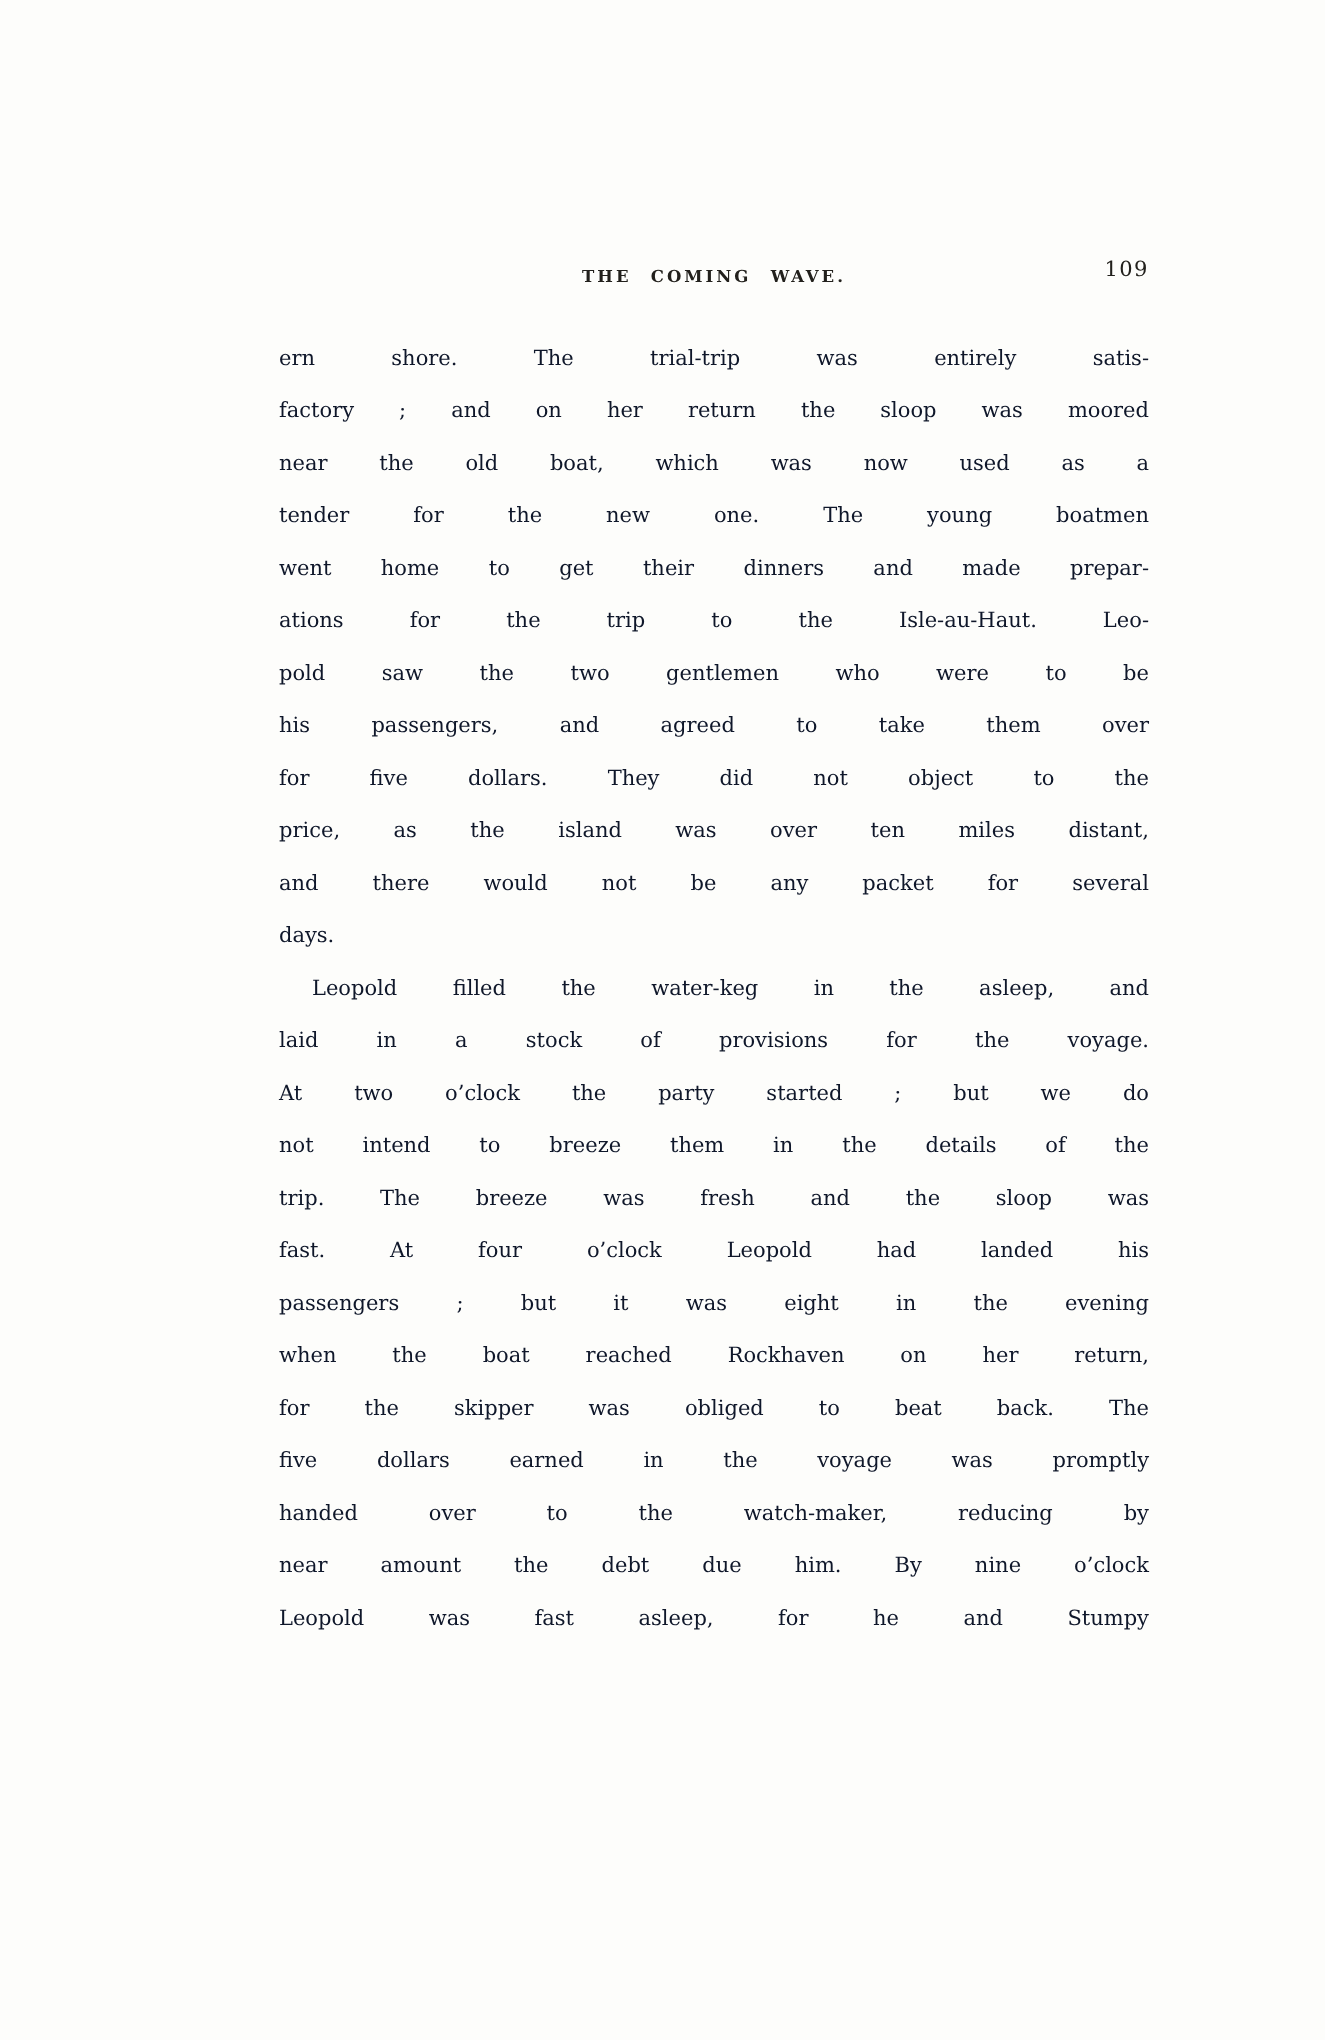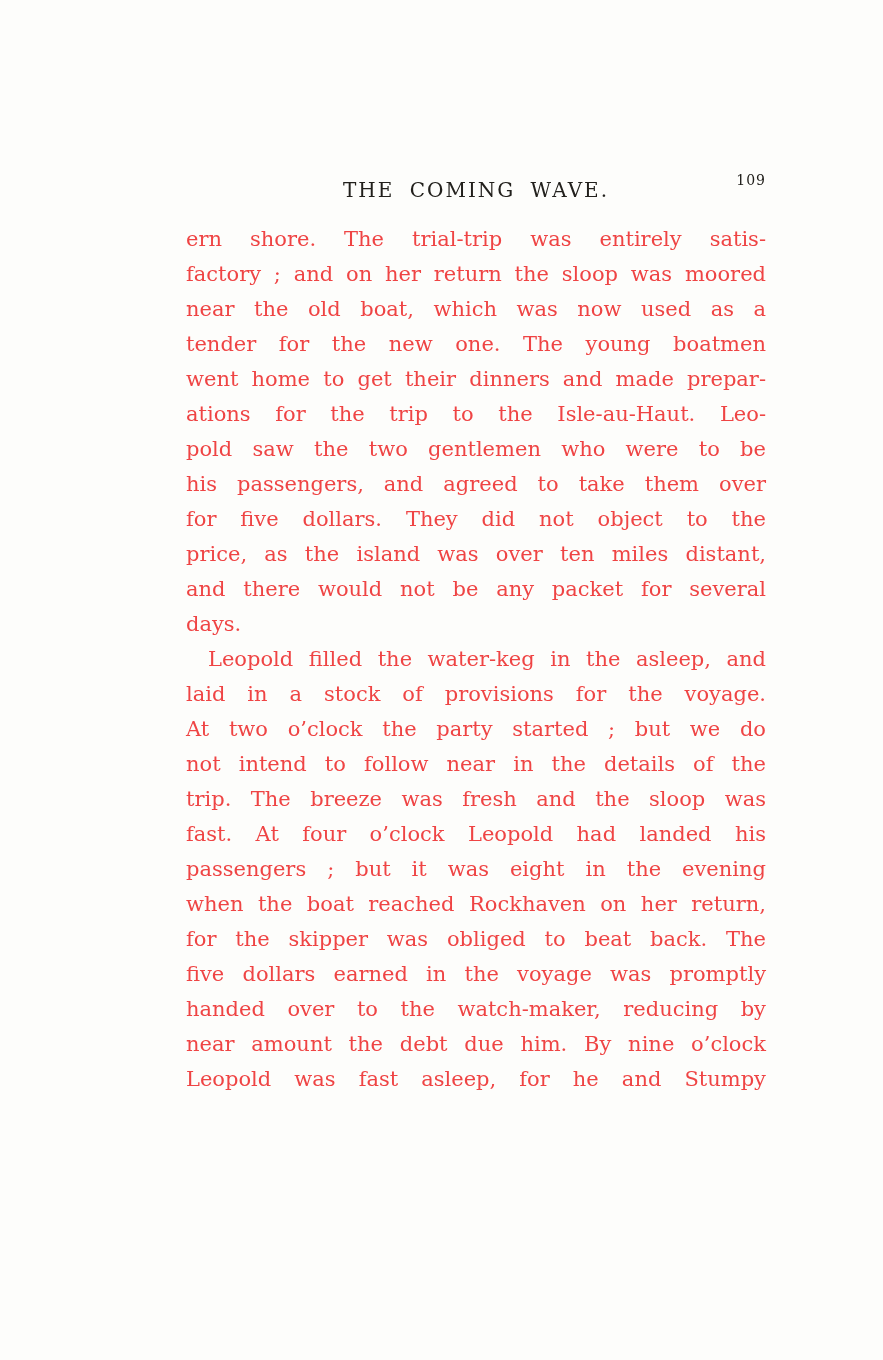--- a/index.html
+++ b/index.html
@@ -33,38 +33,38 @@
       position: relative;
       height: 40px;
       margin-bottom: 12px;
     }
     .running-title {
       position: absolute;
       left: 0;
       right: 0;
       top: 8px;
       text-align: center;
-      font-size: 20px;
-      font-weight: normal;
+      font-size: 11px;
+      font-weight: bold;
       letter-spacing: 2px;
       word-spacing: 7px;
       color: #22201c;
     }
     .page-number {
       position: absolute;
       right: 0;
       top: 2px;
       font-size: 14px;
       letter-spacing: 1px;
       color: #22201c;
     }
     .body-text {
-      font-size: 21px;
+      font-size: 14px;
       line-height: 35px;
-      color: #ef4444;
+      color: #0f172a;
     }
     .para {
       margin: 0;
       padding: 0;
     }
     .line {
       text-align: justify;
       text-align-last: justify;
       word-spacing: 2px;
     }
@@ -96,21 +96,21 @@
           <div class="line">his passengers, and agreed to take them over</div>
           <div class="line">for five dollars.  They did not object to the</div>
           <div class="line">price, as the island was over ten miles distant,</div>
           <div class="line">and there would not be any packet for several</div>
           <div class="line short">days.</div>
         </div>
         <div class="para">
           <div class="line indent">Leopold filled the water-keg in the asleep, and</div>
           <div class="line">laid in a stock of provisions for the voyage.</div>
           <div class="line">At two o’clock the party started ; but we do</div>
-          <div class="line">not intend to follow near in the details of the</div>
+          <div class="line">not intend to breeze them in the details of the</div>
           <div class="line">trip.  The breeze was fresh and the sloop was</div>
           <div class="line">fast.  At four o’clock Leopold had landed his</div>
           <div class="line">passengers ; but it was eight in the evening</div>
           <div class="line">when the boat reached Rockhaven on her return,</div>
           <div class="line">for the skipper was obliged to beat back.  The</div>
           <div class="line">five dollars earned in the voyage was promptly</div>
           <div class="line">handed over to the watch-maker, reducing by</div>
           <div class="line">near amount the debt due him.  By nine o’clock</div>
           <div class="line">Leopold was fast asleep, for he and Stumpy</div>
         </div>

